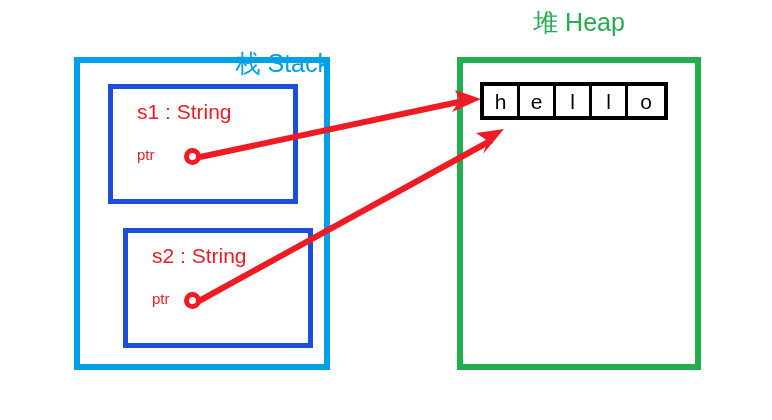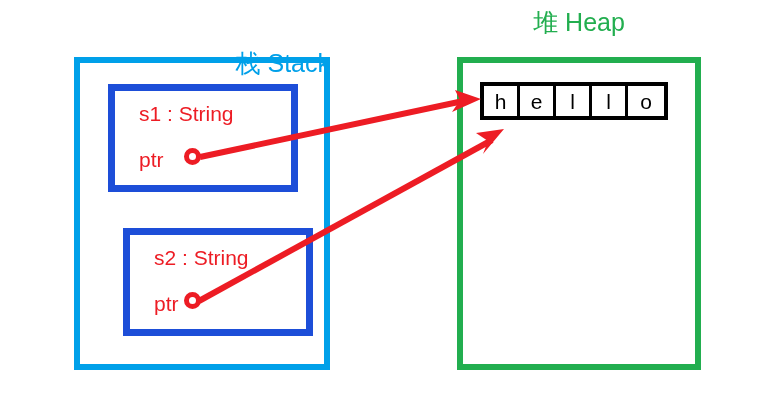--- a/index.html
+++ b/index.html
@@ -63,41 +63,41 @@
     height: 313px;
     border: 6px solid #22AE4F;
   }
 
   
   .var-box {
     position: absolute;
     box-sizing: border-box;
     left: 108px;
     width: 190px;
-    height: 108px;
-    border: 7px solid #1d4ed8;
+    height: 120px;
+    border: 5px solid #1d4ed8;
     background: transparent;
   }
   #var-box-s1 { top: 84px; }
   #var-box-s2 { top: 228px; margin-left: 15px; }
 
   .var-title {
     position: absolute;
     left: 24px;
     top: 12px;
     font-size: 21px;
     color: #ED1C24;
     white-space: nowrap;
     line-height: 1;
   }
   .var-field {
     position: absolute;
     left: 24px;
     top: 58px;
-    font-size: 21px;
+    font-size: 15px;
     color: #ED1C24;
     white-space: nowrap;
     line-height: 1;
   }
 
   
   .ptr-dot {
     position: absolute;
     box-sizing: border-box;
     width: 17px;

